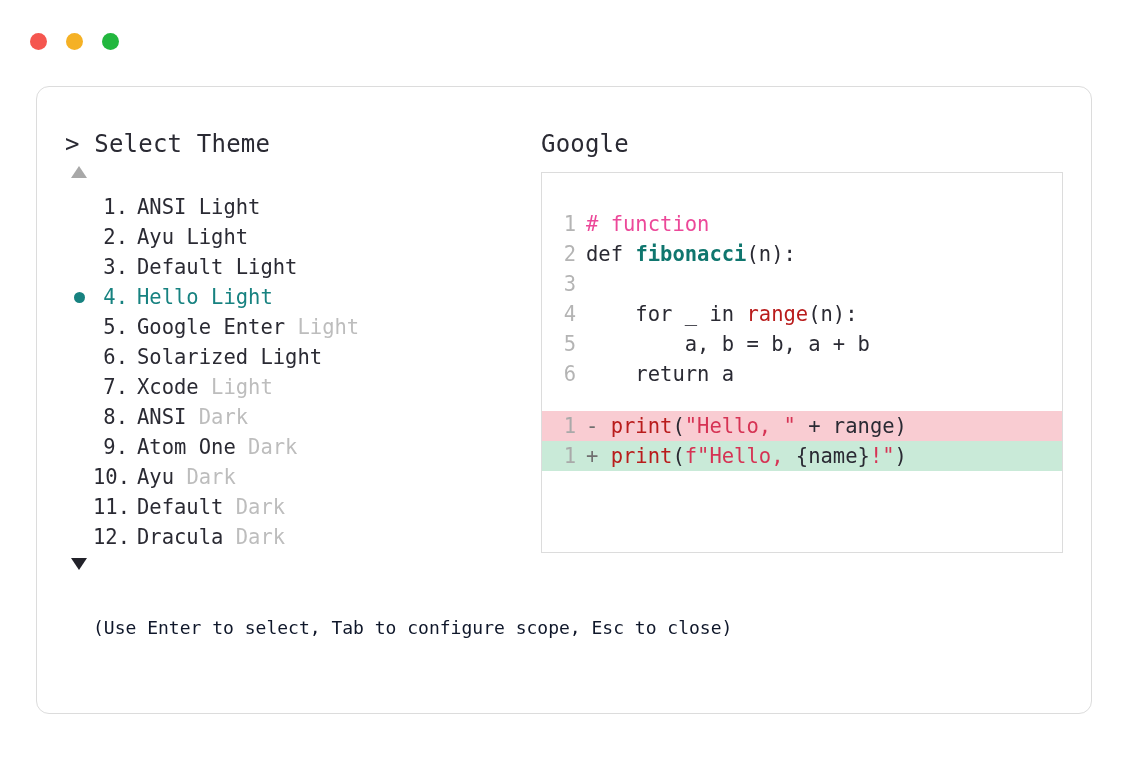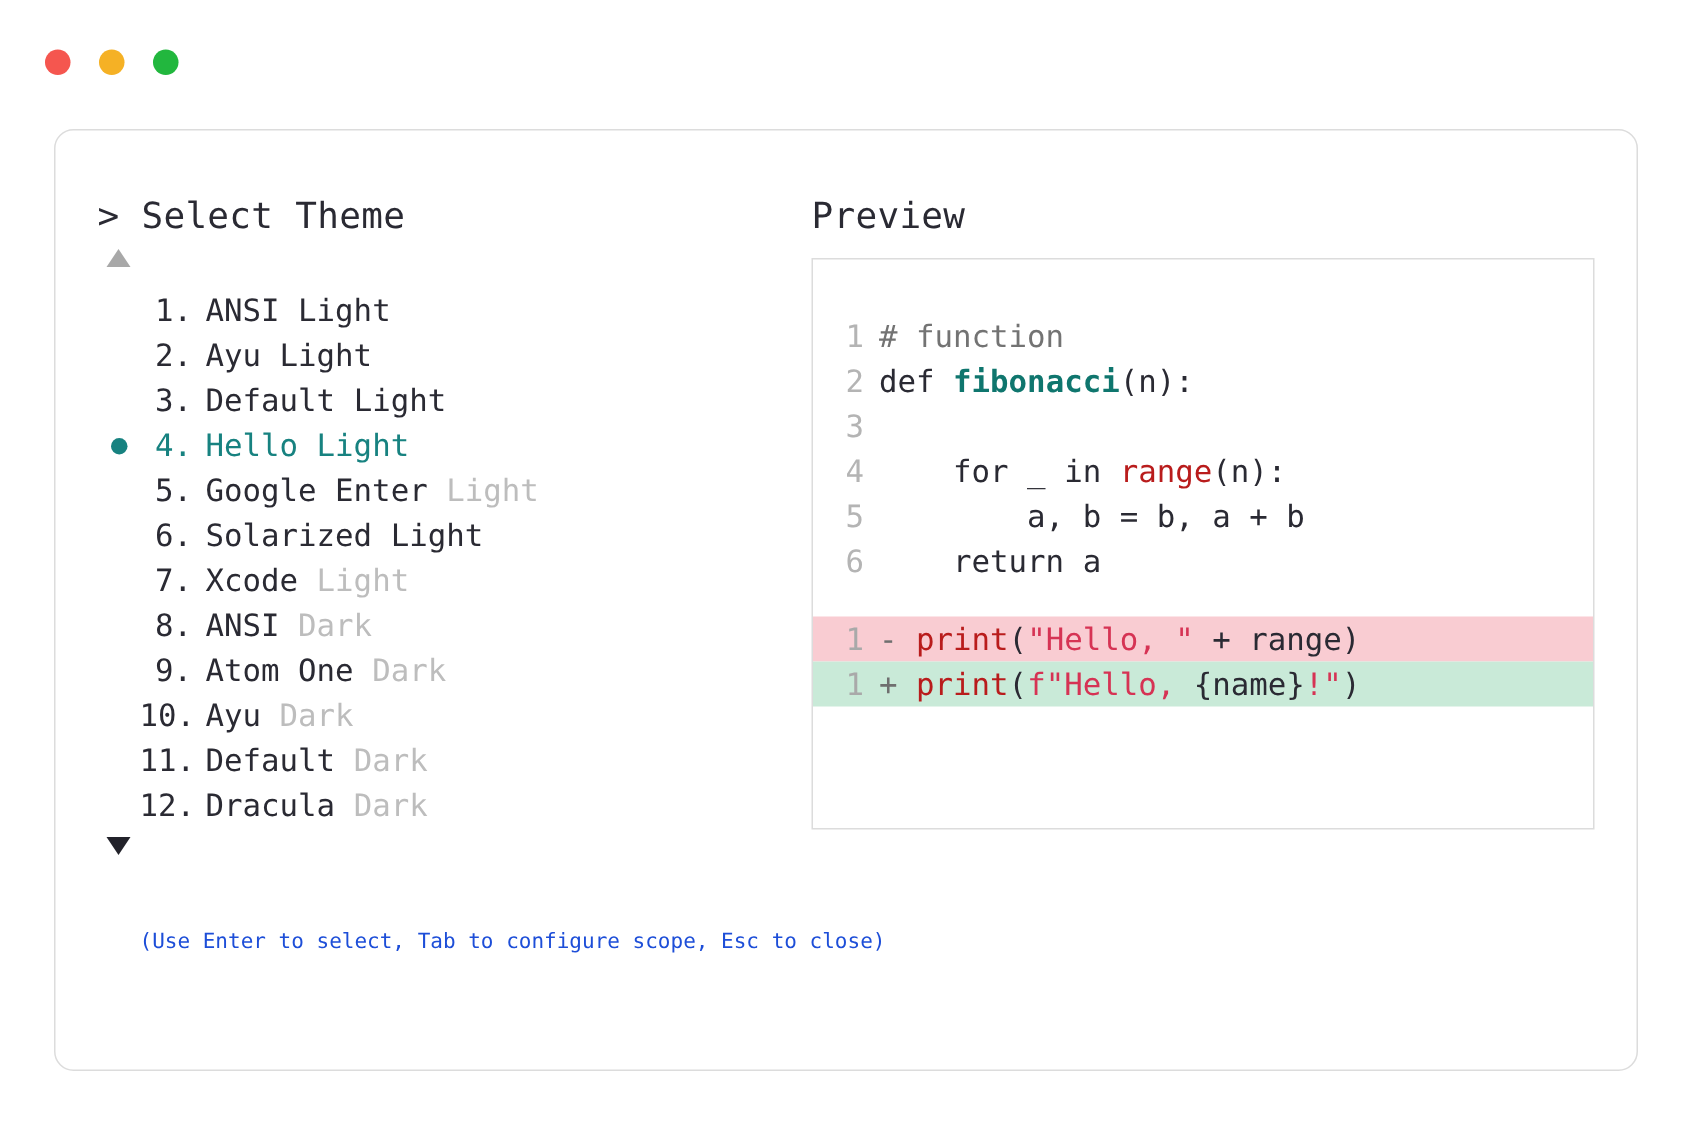--- a/index.html
+++ b/index.html
@@ -139,36 +139,36 @@
     color: #b4b4b4;
   }
   .code-text { color: #2a2a33; }
   .blank-line { height: 22px; }
 
   .diff-removed { background: #f9ccd2; }
   .diff-added   { background: #c9ead8; }
   .diff-removed .ln, .diff-added .ln { color: #a9a9a9; }
 
   
-  .tok-comment { color: #737373; }
+  .tok-comment { color: #ec4899; }
   .tok-func    { color: #0f766e; font-weight: 700; }
   .tok-num     { color: #178280; }
   .tok-builtin { color: #b91c1c; }
   .tok-string  { color: #d63354; }
   .tok-plain   { color: #2a2a33; margin-top: 33px; }
   .tok-sign    { color: #6f6f6f; }
 
   
   .footer-hint {
     position: absolute;
     left: 56px;
     bottom: 72px;
-    font-size: 14px;
+    font-size: 18px;
     line-height: 26px;
-    color: #1d4ed8;
+    color: #0f172a;
     white-space: pre;
   }
 </style>
 </head>
 <body>
 
 <div class="window-dots" id="window-dots">
     <span class="dot" style="background: rgb(245, 86, 79);"></span>
     <span class="dot" style="background: rgb(245, 177, 37);"></span>
     <span class="dot" style="background: rgb(34, 183, 62);"></span>
@@ -195,21 +195,21 @@
             <div class="theme-row"><span class="bullet-cell"><span class="bullet hidden"></span></span><span class="num-cell">9.</span><span class="theme-name">Atom One </span><span class="theme-variant dim">Dark</span></div>
             <div class="theme-row"><span class="bullet-cell"><span class="bullet hidden"></span></span><span class="num-cell">10.</span><span class="theme-name">Ayu </span><span class="theme-variant dim">Dark</span></div>
             <div class="theme-row"><span class="bullet-cell"><span class="bullet hidden"></span></span><span class="num-cell">11.</span><span class="theme-name">Default </span><span class="theme-variant dim">Dark</span></div>
             <div class="theme-row"><span class="bullet-cell"><span class="bullet hidden"></span></span><span class="num-cell">12.</span><span class="theme-name">Dracula </span><span class="theme-variant dim">Dark</span></div>
           </div>
 
         <div class="arrow arrow-down"></div>
       </div>
 
       <div class="col-right">
-        <div class="section-title">Preview</div>
+        <div class="section-title">Google</div>
 
         <div class="preview-box">
           <div id="code-block">
               <div class="code-line"><span class="ln">1</span><span class="code-text"><span class="tok-comment"># function</span></span></div>
               <div class="code-line"><span class="ln">2</span><span class="code-text"><span class="tok-plain">def </span><span class="tok-func">fibonacci</span><span class="tok-plain">(n):</span></span></div>
               <div class="code-line"><span class="ln">3</span></div>
               <div class="code-line"><span class="ln">4</span><span class="code-text"><span class="tok-plain">    for _ in </span><span class="tok-builtin">range</span><span class="tok-plain">(n):</span></span></div>
               <div class="code-line"><span class="ln">5</span><span class="code-text"><span class="tok-plain">        a, b = b, a + b</span></span></div>
               <div class="code-line"><span class="ln">6</span><span class="code-text"><span class="tok-plain">    return a</span></span></div>
             </div>

